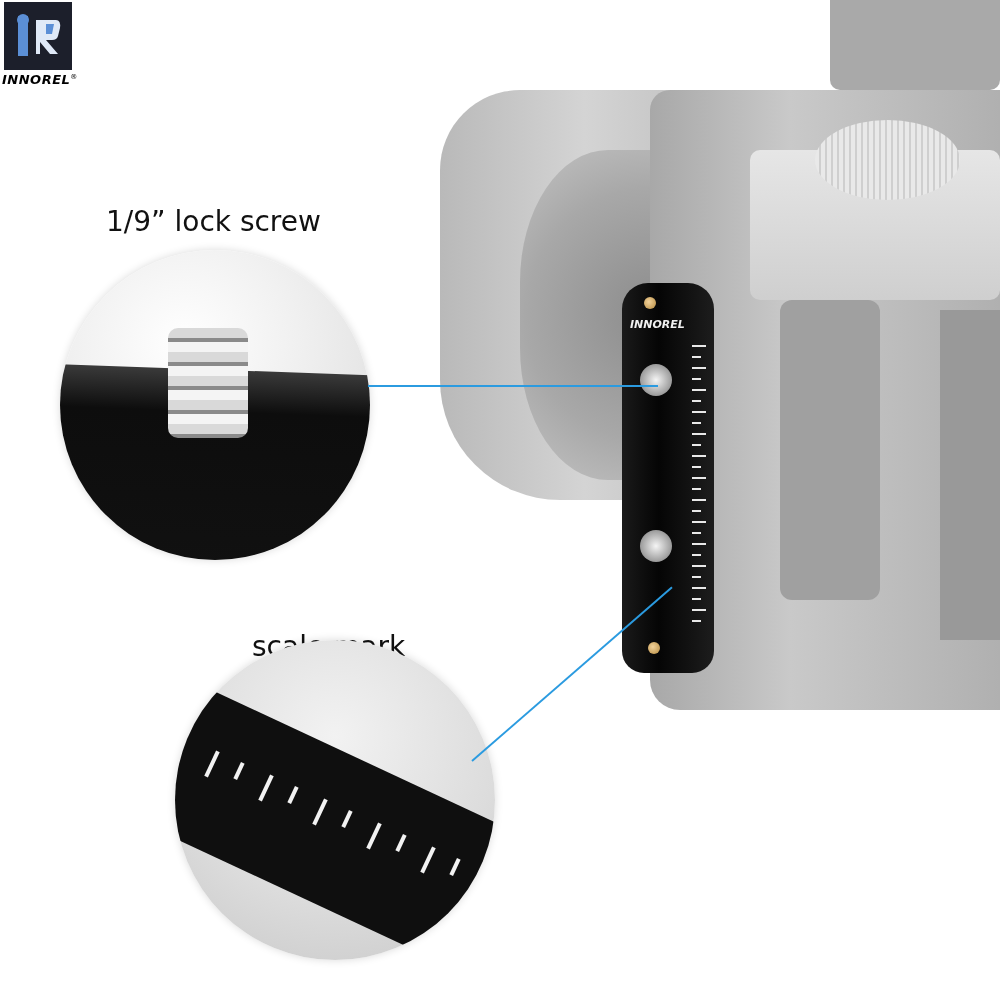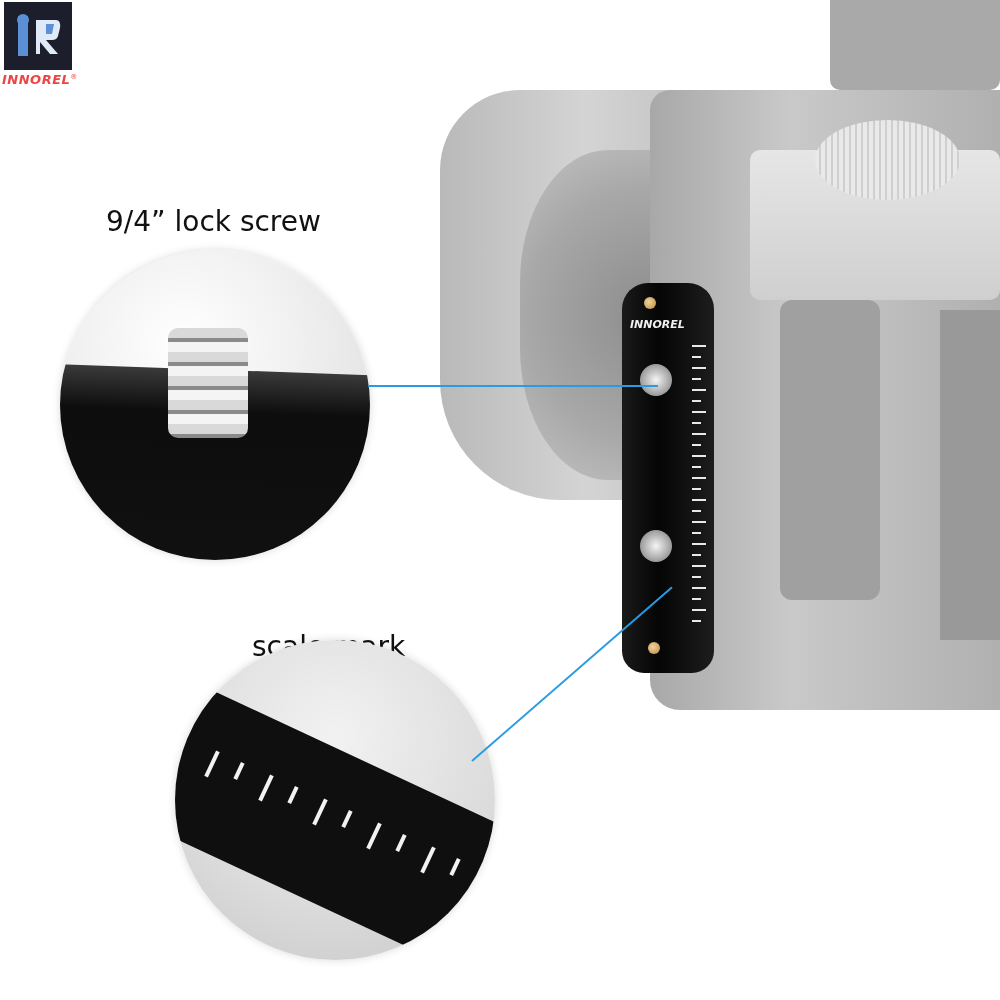--- a/index.html
+++ b/index.html
@@ -1,21 +1,21 @@
 <!DOCTYPE html>
 <html><head>
 <meta charset="utf-8">
 <style>
   html,body{margin:0;padding:0;}
   body{width:1000px;height:1000px;position:relative;overflow:hidden;background:#ffffff;font-family:"DejaVu Sans",sans-serif;}
   .logo-box{position:absolute;left:4px;top:2px;width:68px;height:68px;background:#1c1f2b;}
   .logo-i{position:absolute;left:14px;top:14px;width:10px;height:40px;background:#5b8fd6;}
   .logo-i-dot{position:absolute;left:13px;top:12px;width:12px;height:12px;border-radius:50%;background:#5b8fd6;}
   .logo-r{position:absolute;left:30px;top:16px;width:28px;height:38px;}
-  .logo-text{position:absolute;left:2px;top:72px;font-size:13px;font-weight:bold;font-style:italic;color:#ef4444;letter-spacing:0.5px;}
+  .logo-text{position:absolute;left:2px;top:72px;font-size:13px;font-weight:bold;font-style:italic;color:#000000;letter-spacing:0.5px;}
   .label{position:absolute;font-size:28px;color:#111;}
   .circle{position:absolute;border-radius:50%;overflow:hidden;background:#e9e9e9;box-shadow:0 0 8px rgba(0,0,0,0.15);}
   .c1{left:60px;top:250px;width:310px;height:310px;background:radial-gradient(circle at 40% 30%,#ffffff 0%,#f0f0f0 40%,#d8d8d8 100%);}
   .c1 .bar{position:absolute;left:-20px;top:120px;width:360px;height:210px;background:linear-gradient(180deg,#3a3a3a 0%,#0d0d0d 20%,#111 100%);transform:rotate(2deg);}
   .c1 .screw{position:absolute;left:108px;top:78px;width:80px;height:110px;border-radius:10px;background:repeating-linear-gradient(180deg,#d9d9d9 0 10px,#8a8a8a 10px 14px,#f4f4f4 14px 24px);}
   .c2{left:175px;top:640px;width:320px;height:320px;background:radial-gradient(circle at 50% 30%,#f2f2f2 0%,#dcdcdc 60%,#c8c8c8 100%);}
   .c2 .bar{position:absolute;left:-40px;top:120px;width:420px;height:150px;background:#0f0f0f;transform:rotate(25deg);}
   .c2 .tick{position:absolute;width:4px;background:#f2f2f2;}
   .hood{position:absolute;left:440px;top:90px;width:290px;height:410px;border-radius:80px 40px 40px 120px;background:linear-gradient(90deg,#b9b9b9,#d4d4d4 50%,#bdbdbd);}
   .lens{position:absolute;left:520px;top:150px;width:220px;height:330px;border-radius:40%;background:radial-gradient(circle at 60% 50%,#8c8c8c,#a8a8a8 60%,#c4c4c4);}
@@ -86,21 +86,21 @@
     <div class="ptick" style="top: 543px; left: 692px; width: 14px;"></div>
     <div class="ptick" style="top: 554px; left: 692px; width: 9px;"></div>
     <div class="ptick" style="top: 565px; left: 692px; width: 14px;"></div>
     <div class="ptick" style="top: 576px; left: 692px; width: 9px;"></div>
     <div class="ptick" style="top: 587px; left: 692px; width: 14px;"></div>
     <div class="ptick" style="top: 598px; left: 692px; width: 9px;"></div>
     <div class="ptick" style="top: 609px; left: 692px; width: 14px;"></div>
     <div class="ptick" style="top: 620px; left: 692px; width: 9px;"></div>
   </div>
 
-<div class="label" style="left:106px;top:205px;">9/4” lock screw</div>
+<div class="label" style="left:106px;top:205px;">1/9” lock screw</div>
 <div class="label" style="left:252px;top:630px;">scale mark</div>
 
 <div class="circle c1">
   <div class="bar"></div>
   <div class="screw"></div>
 </div>
 <div class="circle c2">
   <div class="bar"></div>
   <div id="c2ticks">
       <div class="tick" style="left: 35px; top: 110px; height: 28px; transform: rotate(25deg);"></div>

